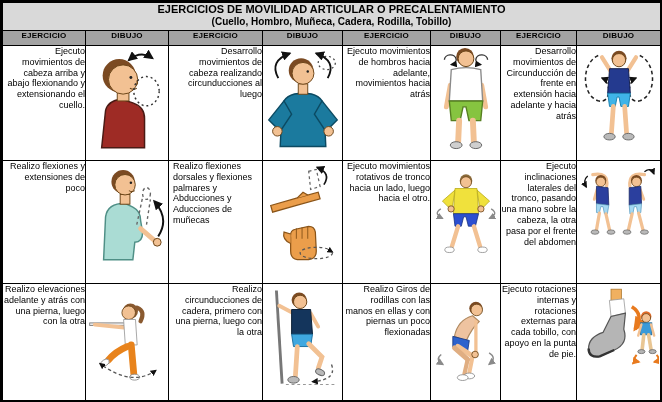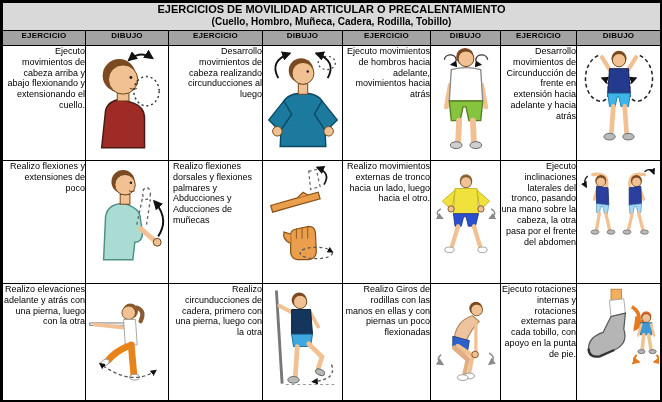--- a/index.html
+++ b/index.html
@@ -157,21 +157,21 @@
         <path d="M34,36 L40,30 L45,33" fill="#eb9e4b" stroke="#8a5418" stroke-width="1.3"></path>
         <path d="M46,8 L54,6 L58,24 L48,27 Z" fill="none" stroke="#666" stroke-width="1.3" stroke-dasharray="3 3"></path>
         <path d="M62,22 Q70,10 55,4" fill="none" stroke="#111" stroke-width="1.8" marker-end="url(#ah)"></path>
         <path d="M27,78 Q26,70 32,69 L46,66 Q52,66 53,72 L54,92 Q54,100 46,101 L34,101 Q27,100 27,92 Z" fill="#eb9e4b" stroke="#8a5418" stroke-width="1.3"></path>
         <path d="M33,68 L33,79 M39,67 L39,79 M45,66 L45,79" stroke="#8a5418" stroke-width="1" fill="none"></path>
         <path d="M27,84 Q18,80 20,72 L27,74" fill="#eb9e4b" stroke="#8a5418" stroke-width="1.3"></path>
         <ellipse cx="54" cy="94" rx="17" ry="6" fill="none" stroke="#555" stroke-width="1.3" stroke-dasharray="3 3"></ellipse>
         <path d="M66,90 L71,93" stroke="#555" stroke-width="1.3" marker-end="url(#ah)"></path>
       </svg>
     </td>
-    <td class="ex">Realizo movimientos externas de tronco hacia un lado, luego hacia el otro.</td>
+    <td class="ex">Ejecuto movimientos rotativos de tronco hacia un lado, luego hacia el otro.</td>
     <td class="dw">
       <svg width="66" height="110" viewBox="0 0 84 110">
         <circle cx="42" cy="10" r="8" fill="#8a6a3a"></circle>
         <circle cx="42" cy="12" r="7" fill="#f2c193" stroke="#6b4518"></circle>
         <path d="M28,22 L12,36 L24,48 Z" fill="#f0e13c" stroke="#b8a918"></path>
         <path d="M56,22 L72,36 L60,48 Z" fill="#f0e13c" stroke="#b8a918"></path>
         <path d="M28,20 L56,20 L58,52 L26,52 Z" fill="#f0e13c" stroke="#b8a918"></path>
         <circle cx="23" cy="46" r="4" fill="#f2c193" stroke="#6b4518"></circle>
         <circle cx="61" cy="46" r="4" fill="#f2c193" stroke="#6b4518"></circle>
         <path d="M26,52 L58,52 L54,68 L45,68 L42,56 L39,56 L36,68 L28,68 Z" fill="#2c4fd0" stroke="#16307f"></path>

